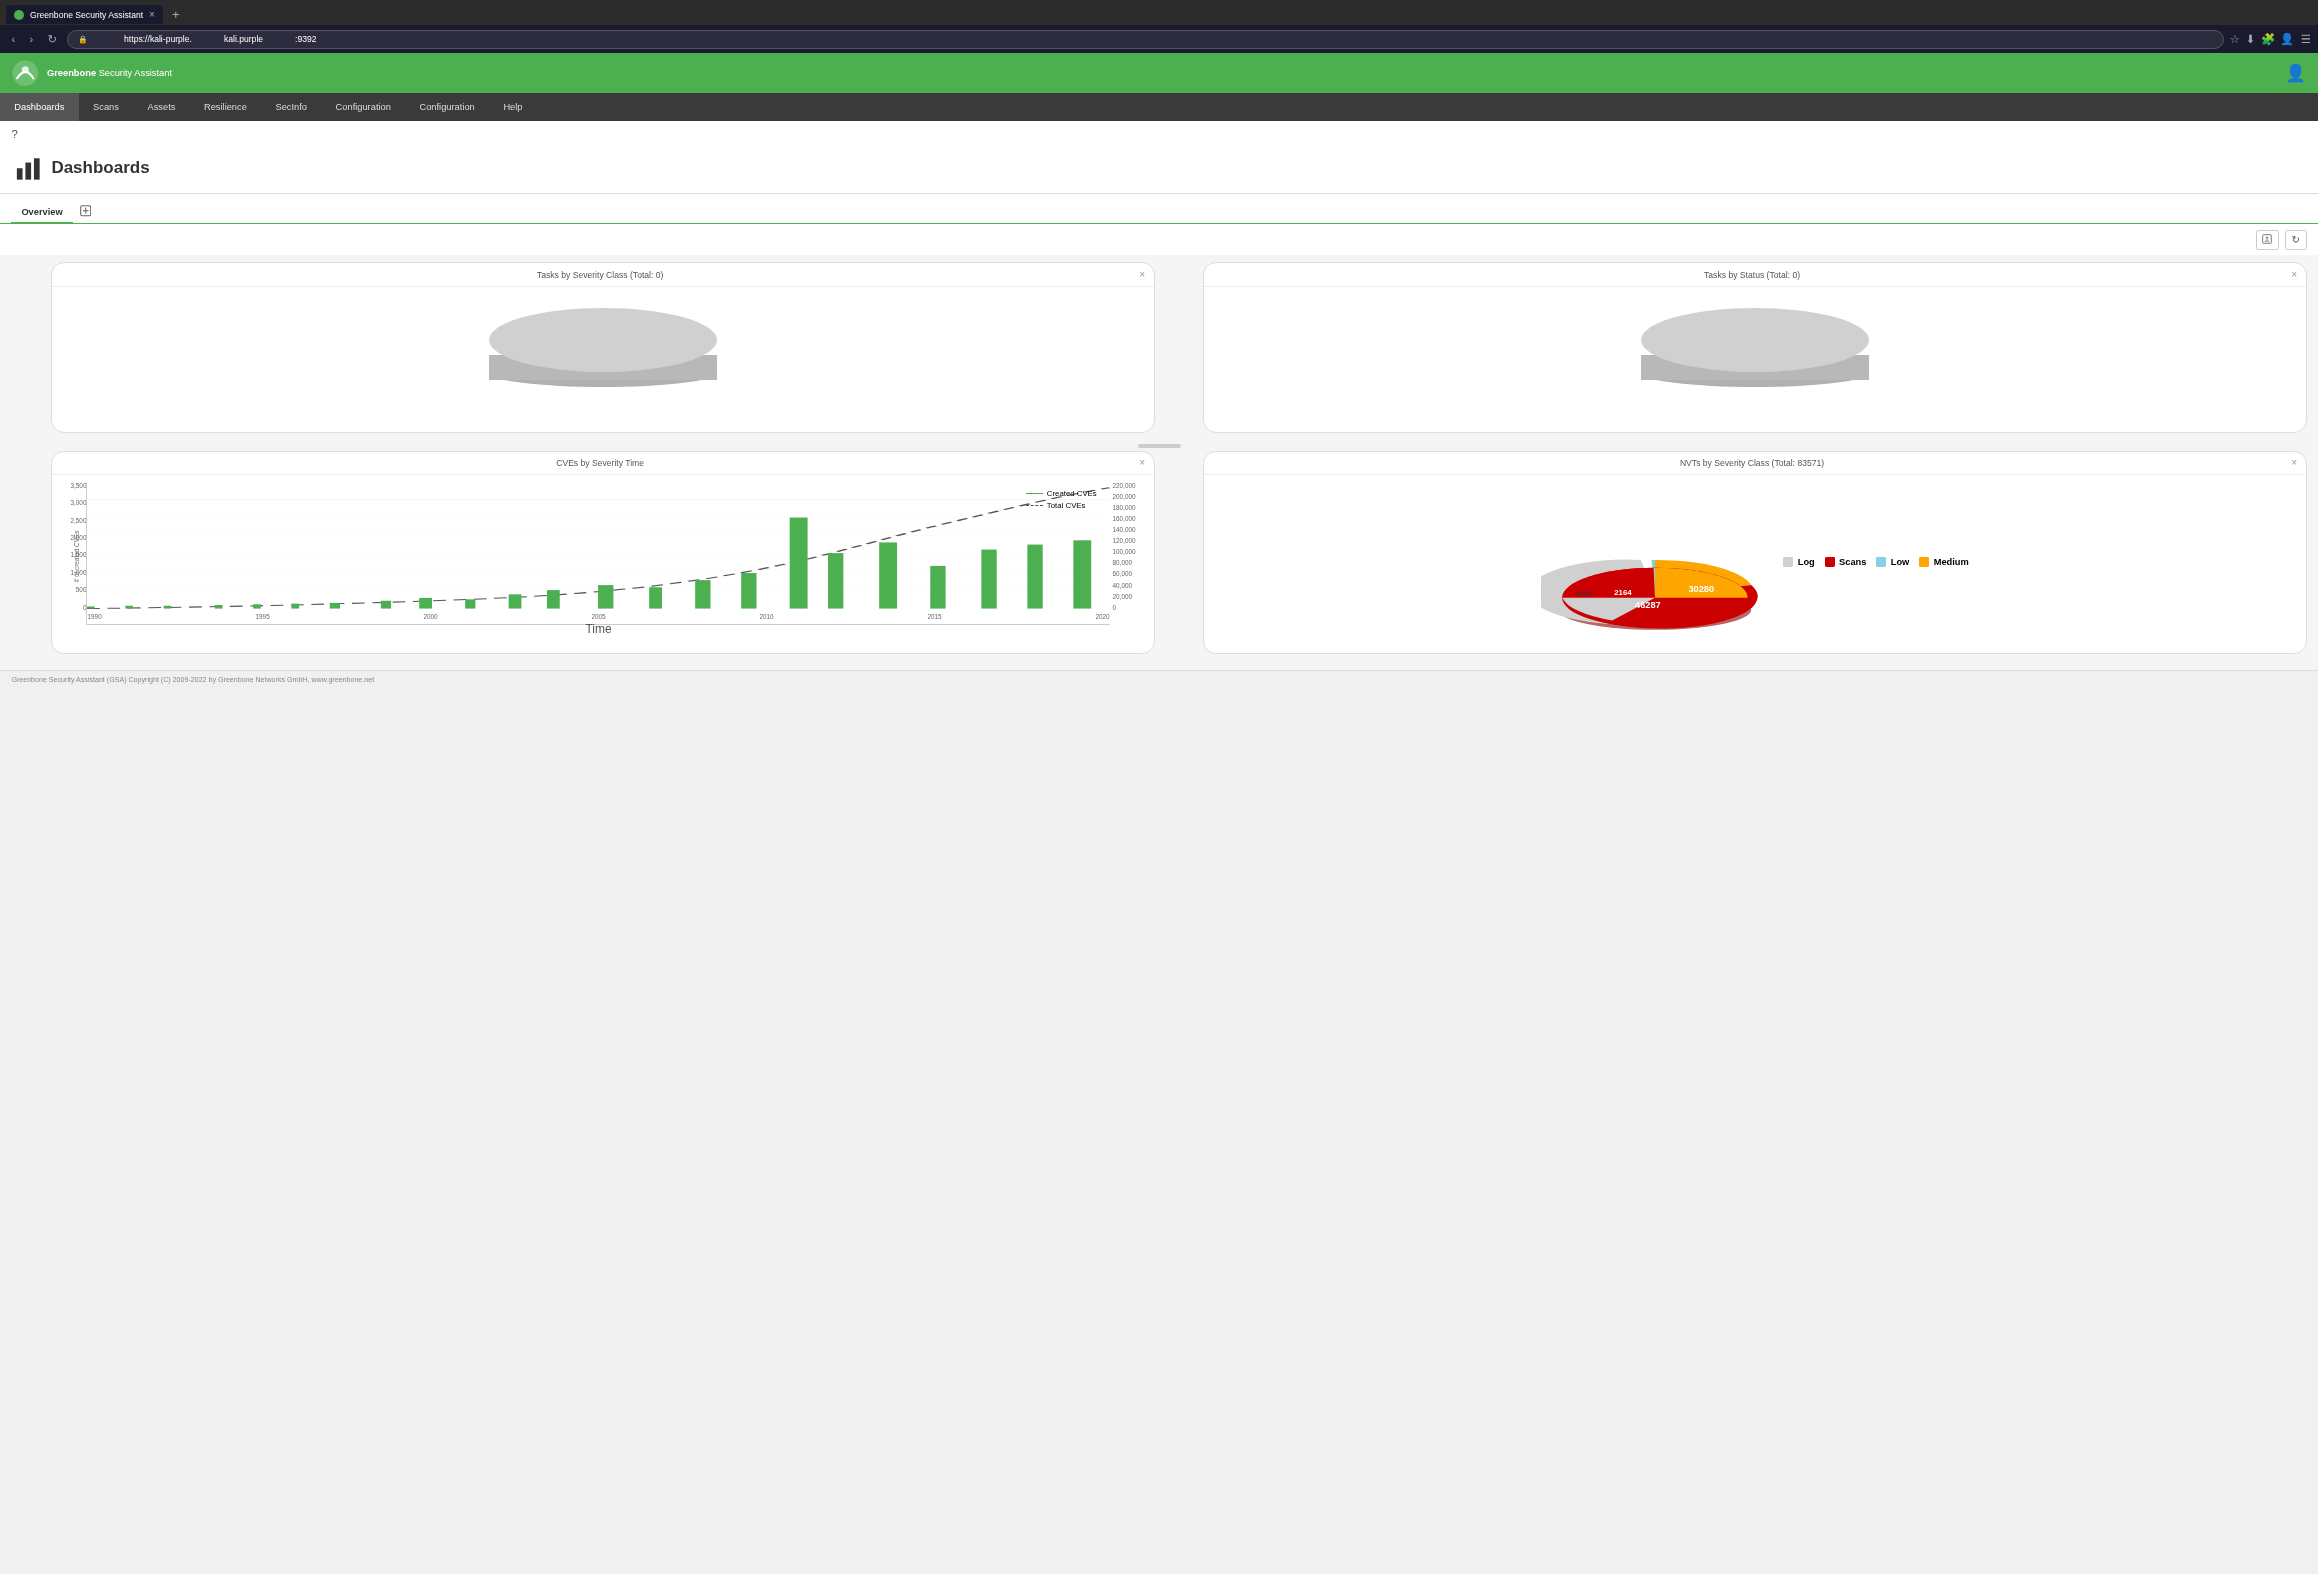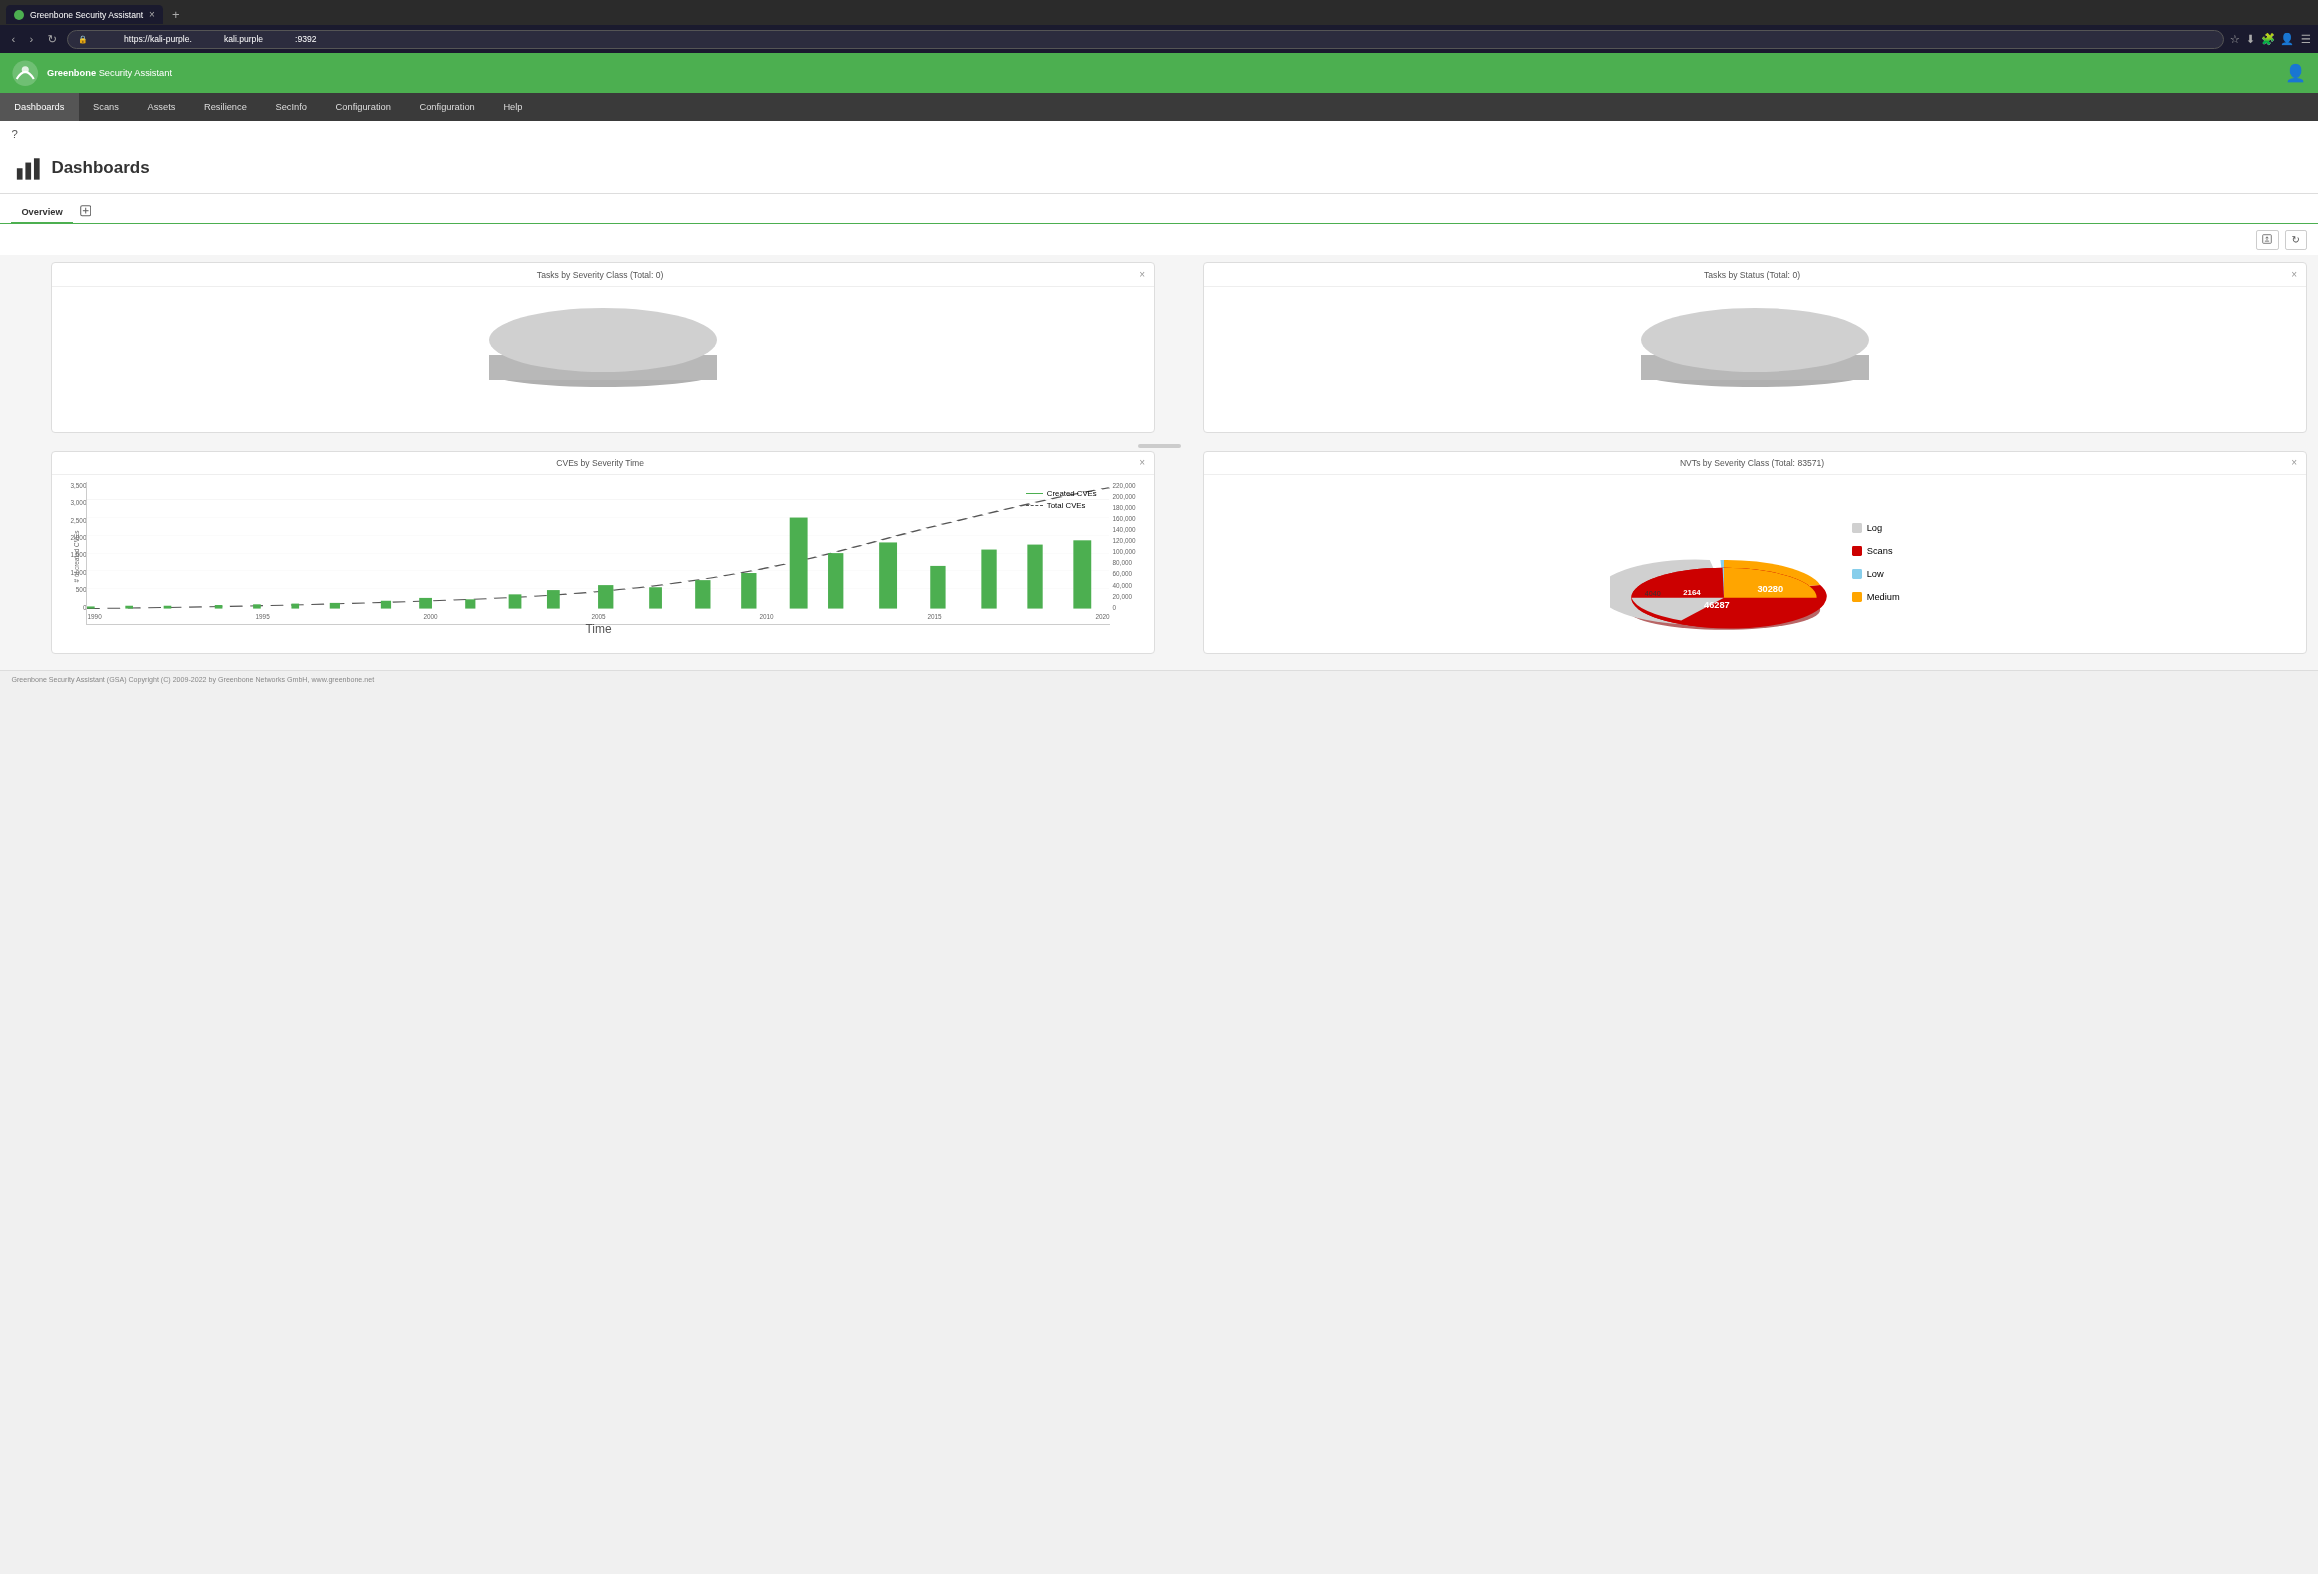--- a/index.html
+++ b/index.html
@@ -45,32 +45,32 @@
     .tab.active { color: #333; border-bottom-color: #4caf50; font-weight: bold; }
     .tab-add { padding: 4.3px 7.1px; cursor: pointer; color: #555; font-size: 11.4px; }
 
     
     .dashboard-toolbar { display: flex; justify-content: flex-end; padding: 5.7px 11.4px; gap: 5.7px; }
     .toolbar-btn { background: none; border: 0.7px solid #ccc; border-radius: 2.1px; padding: 2.9px 5.7px; cursor: pointer; color: #555; font-size: 10px; }
 
     
     .charts-area { padding: 7.1px 11.4px; background: #f5f5f5; }
     .charts-row { display: flex; gap: 8.6px; margin-bottom: 8.6px; }
-    .chart-panel { background: white; border: 0.7px solid #ddd; border-radius: 4px; flex: 1; min-height: 171px; position: relative; margin-left: 40px; }
+    .chart-panel { background: white; border: 0.7px solid #ddd; border-radius: 13px; flex: 1; min-height: 171px; position: relative; margin-left: 40px; }
     .chart-header { display: flex; justify-content: space-between; align-items: center; padding: 5.7px 8.6px; border-bottom: 0.7px solid #eee; }
     .chart-title { font-size: 8.6px; color: #555; text-align: center; flex: 1; }
     .chart-close { cursor: pointer; color: #999; font-size: 10px; }
     .chart-body { padding: 7.1px; display: flex; justify-content: center; align-items: center; height: 143px; }
     .legend-item { display: flex; align-items: center; gap: 4.3px; margin-bottom: 2.9px; }
     .legend-line { width: 17px; height: 1.4px; background: #4caf50; }
     .legend-dashed { width: 17px; height: 1.4px; border-top: 1.4px dashed #555; }
 
     
     .nvt-chart-body { padding: 7.1px; height: 178px; display: flex; align-items: center; justify-content: center; gap: 14.3px; }
-    .nvt-legend { display: flex; flex-direction: column; gap: 10px; }
+    .nvt-legend { display: flex; flex-direction: row; gap: 10px; font-weight: bold; }
     .legend-dot { width: 10px; height: 10px; border-radius: 1.4px; }
 
     
     .app-footer { background: #f0f0f0; border-top: 0.7px solid #ddd; padding: 5.7px 11.4px; text-align: left; font-size: 7.1px; color: #888; }
 
     
     .scroll-area { background: #f5f5f5; height: 8.6px; display: flex; align-items: center; justify-content: center; }
     .scrollbar-thumb { width: 43px; height: 4.3px; background: #ccc; border-radius: 2.1px; }
 
     .lock-icon { font-size: 7.8px; }

